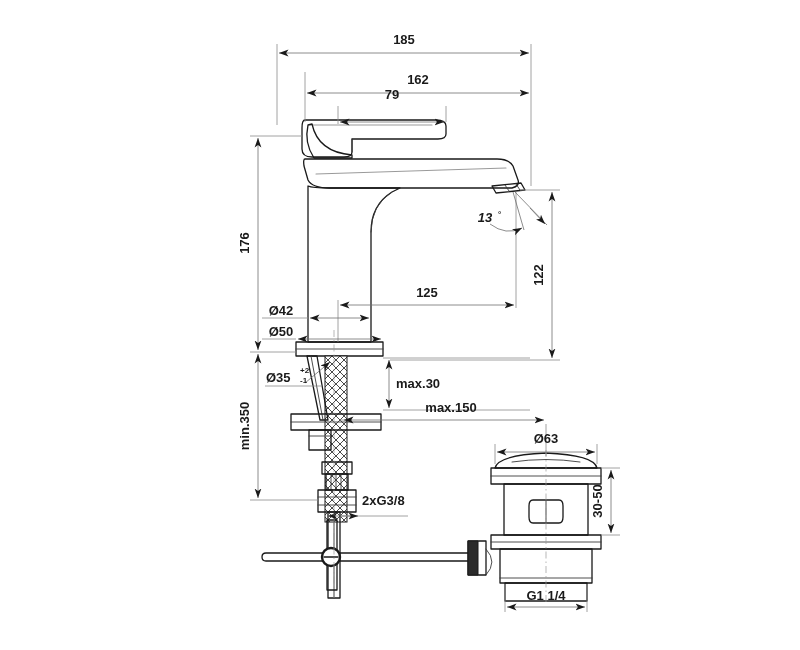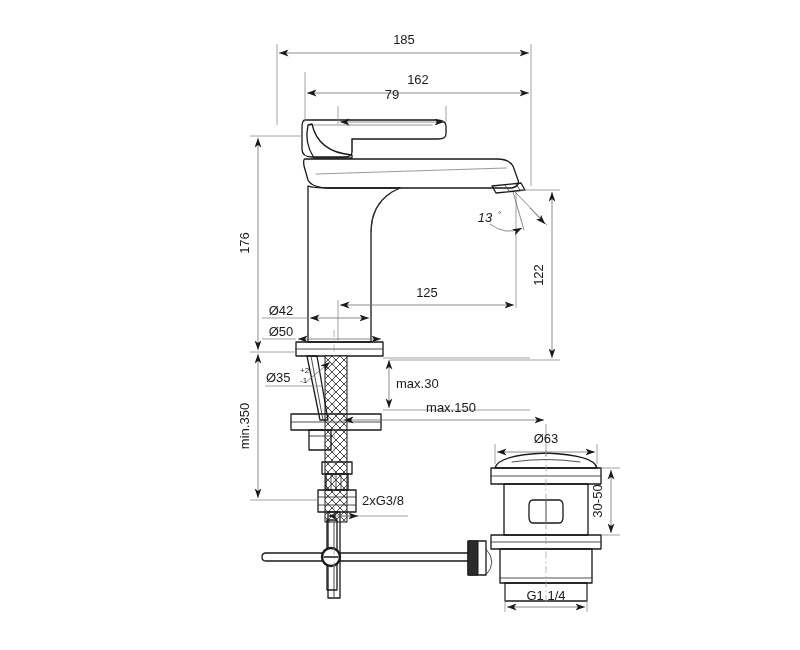--- a/index.html
+++ b/index.html
@@ -10,20 +10,21 @@
   body {
     width: 800px;
     height: 650px;
     font-family: "Liberation Sans", sans-serif;
     overflow: hidden;
   }
   #drawing-root {
     position: relative;
     width: 800px;
     height: 650px;
+    font-weight: bold;
   }
   svg#tech-drawing {
     display: block;
     width: 800px;
     height: 650px;
   }
   .dim-text {
     font-family: "Liberation Sans", sans-serif;
     font-size: 13px;
     fill: #1a1a1a;

